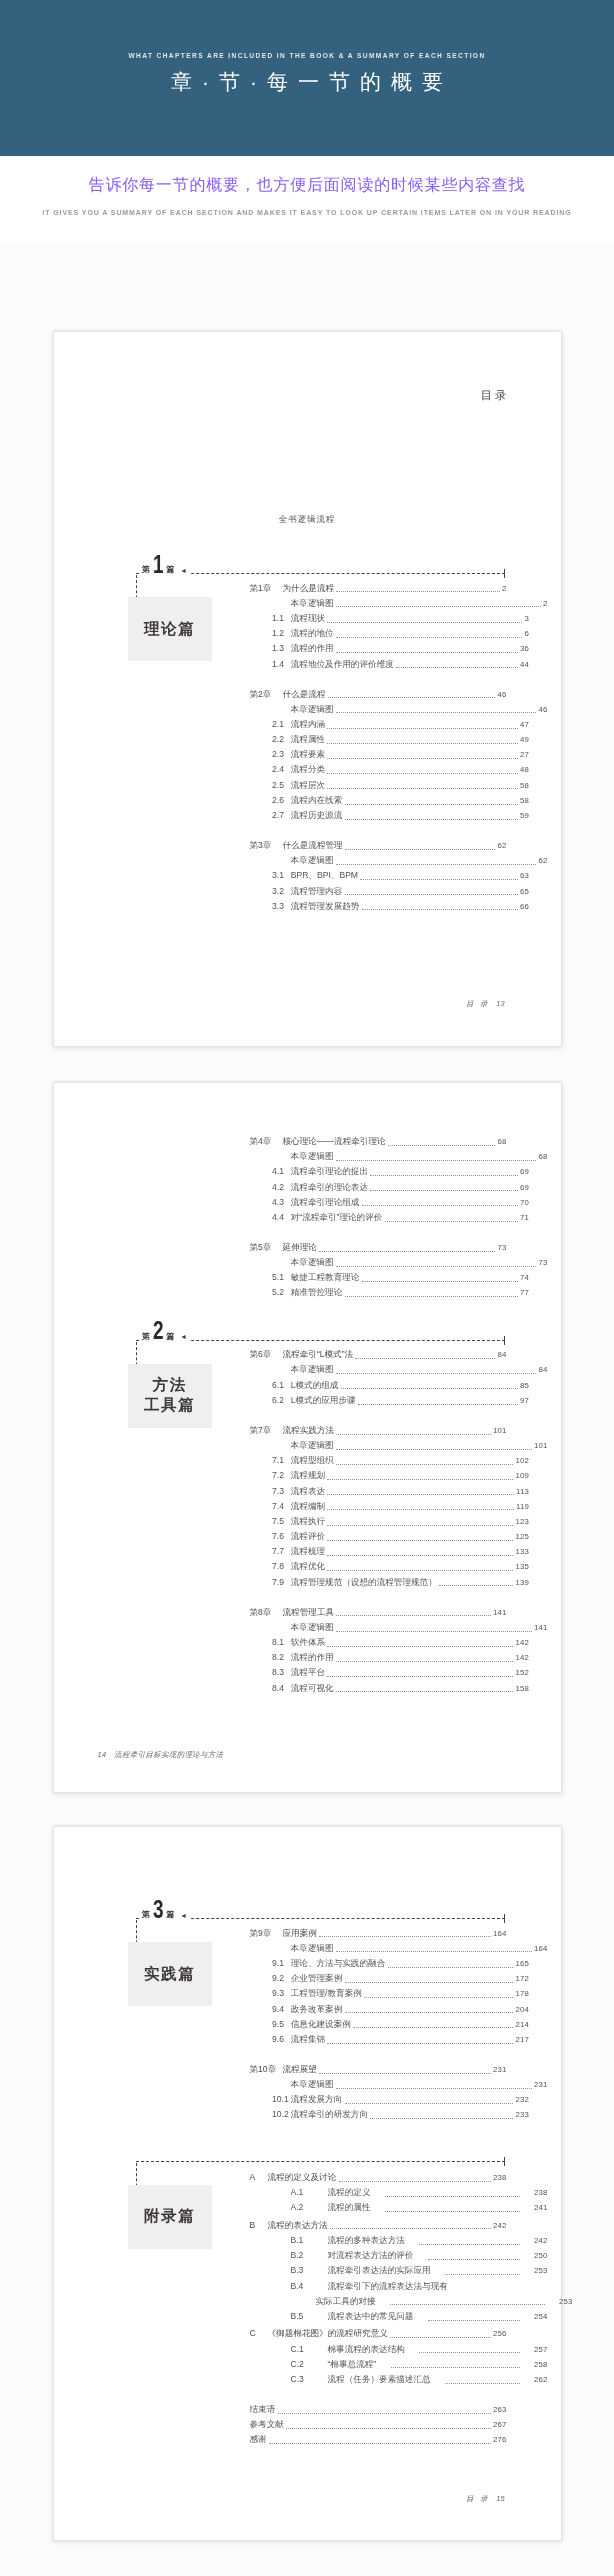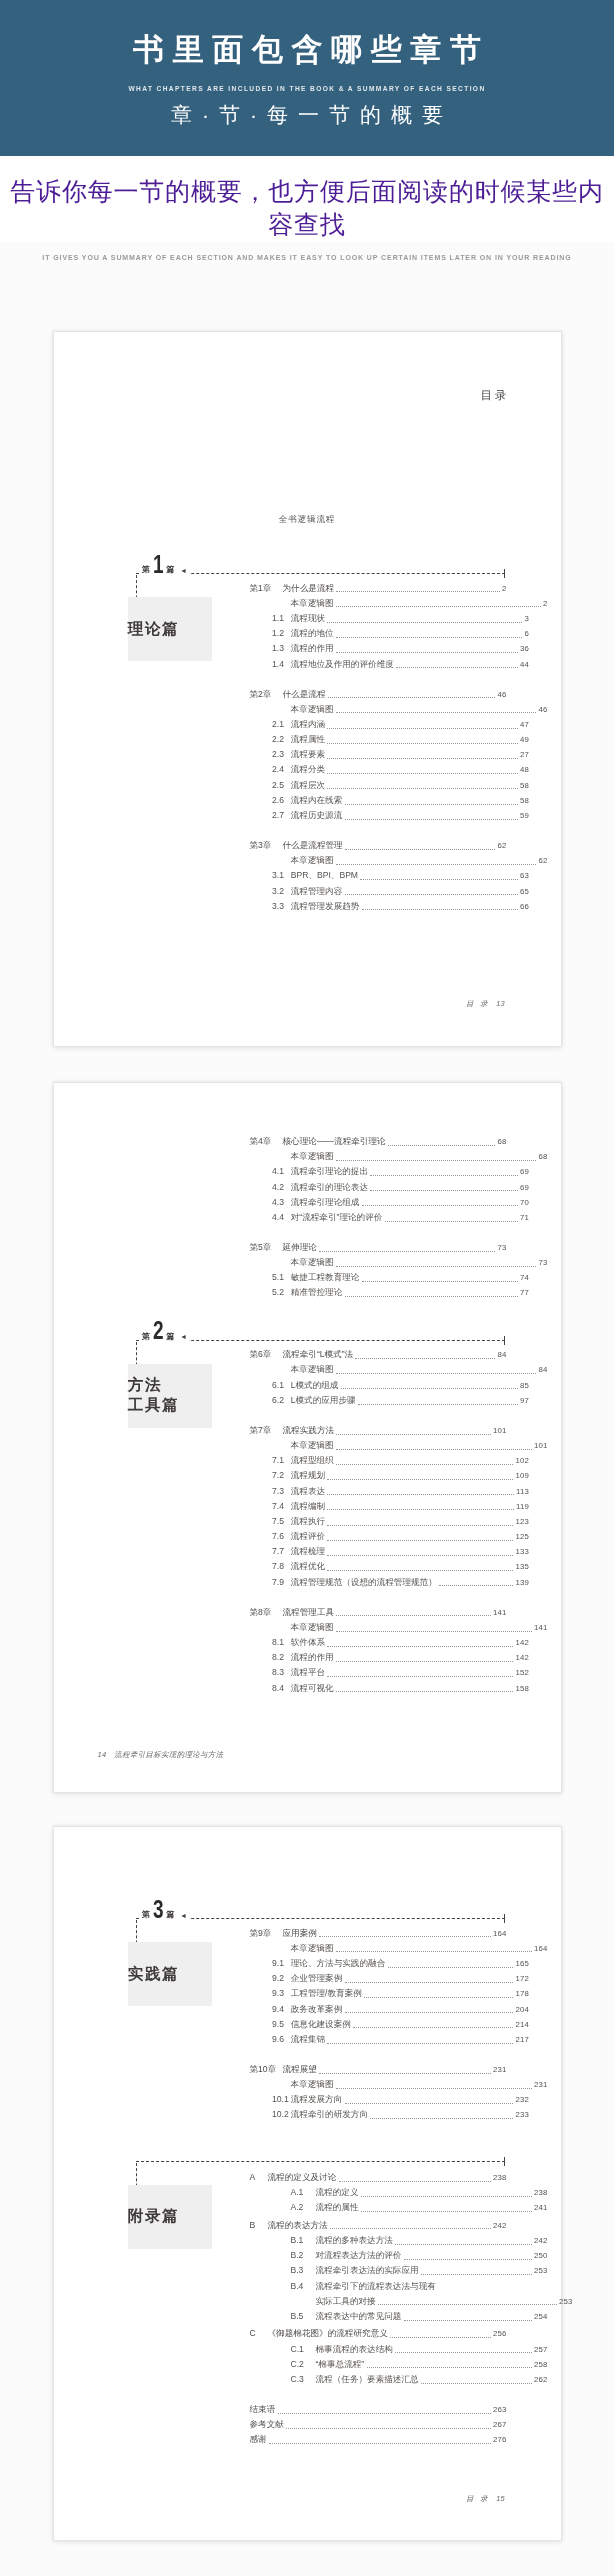--- a/index.html
+++ b/index.html
@@ -5,21 +5,21 @@
   html,body{margin:0;padding:0;}
   body{width:614px;background:#fff;font-family:"Liberation Sans","DejaVu Sans",sans-serif;}
   
   .hero{height:156px;background:#33617E;text-align:center;box-sizing:border-box;padding-top:33px;}
   .hero-title{margin:0;font-family:"Liberation Serif","DejaVu Serif",serif;font-weight:600;
     font-size:31px;line-height:33px;color:#ffffff;letter-spacing:8.6px;text-indent:8.6px;}
   .hero-en{margin-top:18.7px;font-size:6.6px;color:rgba(255,255,255,.85);letter-spacing:1.4px;font-weight:700;}
   .hero-sub{margin-top:9.3px;font-size:21px;color:#ffffff;letter-spacing:10px;text-indent:10px;font-weight:500;}
   
   .band{height:86px;background:#ffffff;text-align:center;box-sizing:border-box;padding-top:19.4px;}
-  .band-cn{font-size:25px;color:#4c1d95;letter-spacing:0.8px;font-weight:500;}
+  .band-cn{font-size:16px;color:#8b5cf6;letter-spacing:0.8px;font-weight:500;}
   .band-en{margin-top:12.4px;font-size:7px;color:#9a9a9a;letter-spacing:0.9px;font-weight:700;}
   
   .pages-wrap{background:#fbfbfb;padding:89px 0 41px 0;}
   .page{position:relative;width:507px;margin:0 auto;background:#ffffff;border:0.8px solid #e4e4e4;
     box-shadow:0 1.6px 5.4px rgba(0,0,0,.10),0 -0.8px 3.1px rgba(0,0,0,.05);}
   .p1{height:714px;}
   .p2{height:709px;margin-top:35px;}
   .p3{height:713px;margin-top:33px;}
   .page-heading{position:absolute;top:56px;right:51px;font-size:11.3px;letter-spacing:3.1px;color:#403c3b;}
   .page-caption{position:absolute;top:182px;left:0;right:0;text-align:center;font-size:8.6px;color:#595551;letter-spacing:0.8px;}
@@ -33,21 +33,21 @@
   .p1 .toc{top:216px;} .p2 .toc{top:51px;} .p3 .toc{top:66px;}
   .row{display:flex;align-items:flex-end;height:15.2px;line-height:15.2px;font-size:8.6px;color:#57534f;
     margin-left:196px;width:257px;}
   .row .fill{flex:1 1 auto;border-bottom:1.2px dotted #9b9694;margin:0 2.3px 3.5px 2.3px;min-width:6.2px;}
   .row .pg{font-size:7.8px;color:#57534f;letter-spacing:0.2px;}
   .chrow{color:#4e4a48;}
   .chlabel{min-width:33px;}
   .appx .chlabel{min-width:18px;}
   .sec{padding-left:22.5px;} .sec .num{width:18.7px;}
   .logic{padding-left:41px;}
-  .sub{padding-left:41px;} .sub .num{width:25px;}
+  .sub{padding-left:41px;gap:12px;} .sub .num{width:25px;}
   .cont{padding-left:66px;text-align:right;}
   .chapter,.tail{margin-top:14.8px;}
   .part + .chapter{margin-top:1.6px;}
   .part.nonum + .chapter{margin-top:3.1px;}
   .chapter.appx + .chapter.appx{margin-top:2.3px;}
   .p2 .part{margin-top:14px;}
   .p3 .part.nonum{margin-top:13.2px;}
   .toc > :first-child{margin-top:0;}
   
   .part{position:relative;height:31px;margin-left:82px;width:369px;}
@@ -55,28 +55,27 @@
   .pline::after{content:'';position:absolute;right:-0.8px;top:-4.7px;width:1.6px;height:8.6px;background:#45413f;}
   .ptext{position:absolute;left:3.9px;bottom:3.9px;display:flex;align-items:flex-end;background:#ffffff;padding:0 2.3px 0 1.6px;}
   .psmall{font-size:8.2px;font-weight:700;color:#3e3a39;line-height:1;margin:0 0.8px 0.8px 0.8px;}
   .pnum{font-size:26.4px;font-weight:700;color:#2e2a29;line-height:20px;margin-bottom:1.6px;
     transform:scaleX(.72);display:inline-block;}
   .parrow{font-size:7px;color:#3e3a39;line-height:1;margin:0 0 1.6px 4.7px;}
   .vline{position:absolute;left:0;top:27px;height:44px;border-left:1.2px dashed #45413f;}
   .varrow{position:absolute;left:1.6px;top:70px;font-size:7.8px;line-height:1;color:#3e3a39;}
   .nonum .varrow{top:72px;}
   .pbox{position:absolute;left:-7.8px;top:49px;width:84px;height:64px;background:#efefef;
-    display:flex;flex-direction:column;justify-content:center;gap:1.6px;}
+    display:flex;flex-direction:column;justify-content:center;align-items:center;gap:1.6px;}
   .pboxline{font-size:15.6px;font-weight:700;color:#3e3a39;letter-spacing:1.6px;line-height:1.2;}
 </style>
 </head>
 <body>
 
 <div class="hero">
-  <h1 class="hero-title">书里面包含哪些章节</h1>
   <div class="hero-en">WHAT CHAPTERS ARE INCLUDED IN THE BOOK &amp; A SUMMARY OF EACH SECTION</div>
   <div class="hero-sub">章·节·每一节的概要</div>
 </div>
 
 <div class="band">
   <div class="band-cn">告诉你每一节的概要，也方便后面阅读的时候某些内容查找</div>
   <div class="band-en">IT GIVES YOU A SUMMARY OF EACH SECTION AND MAKES IT EASY TO LOOK UP CERTAIN ITEMS LATER ON IN YOUR READING</div>
 </div>
 
 <div class="pages-wrap">

